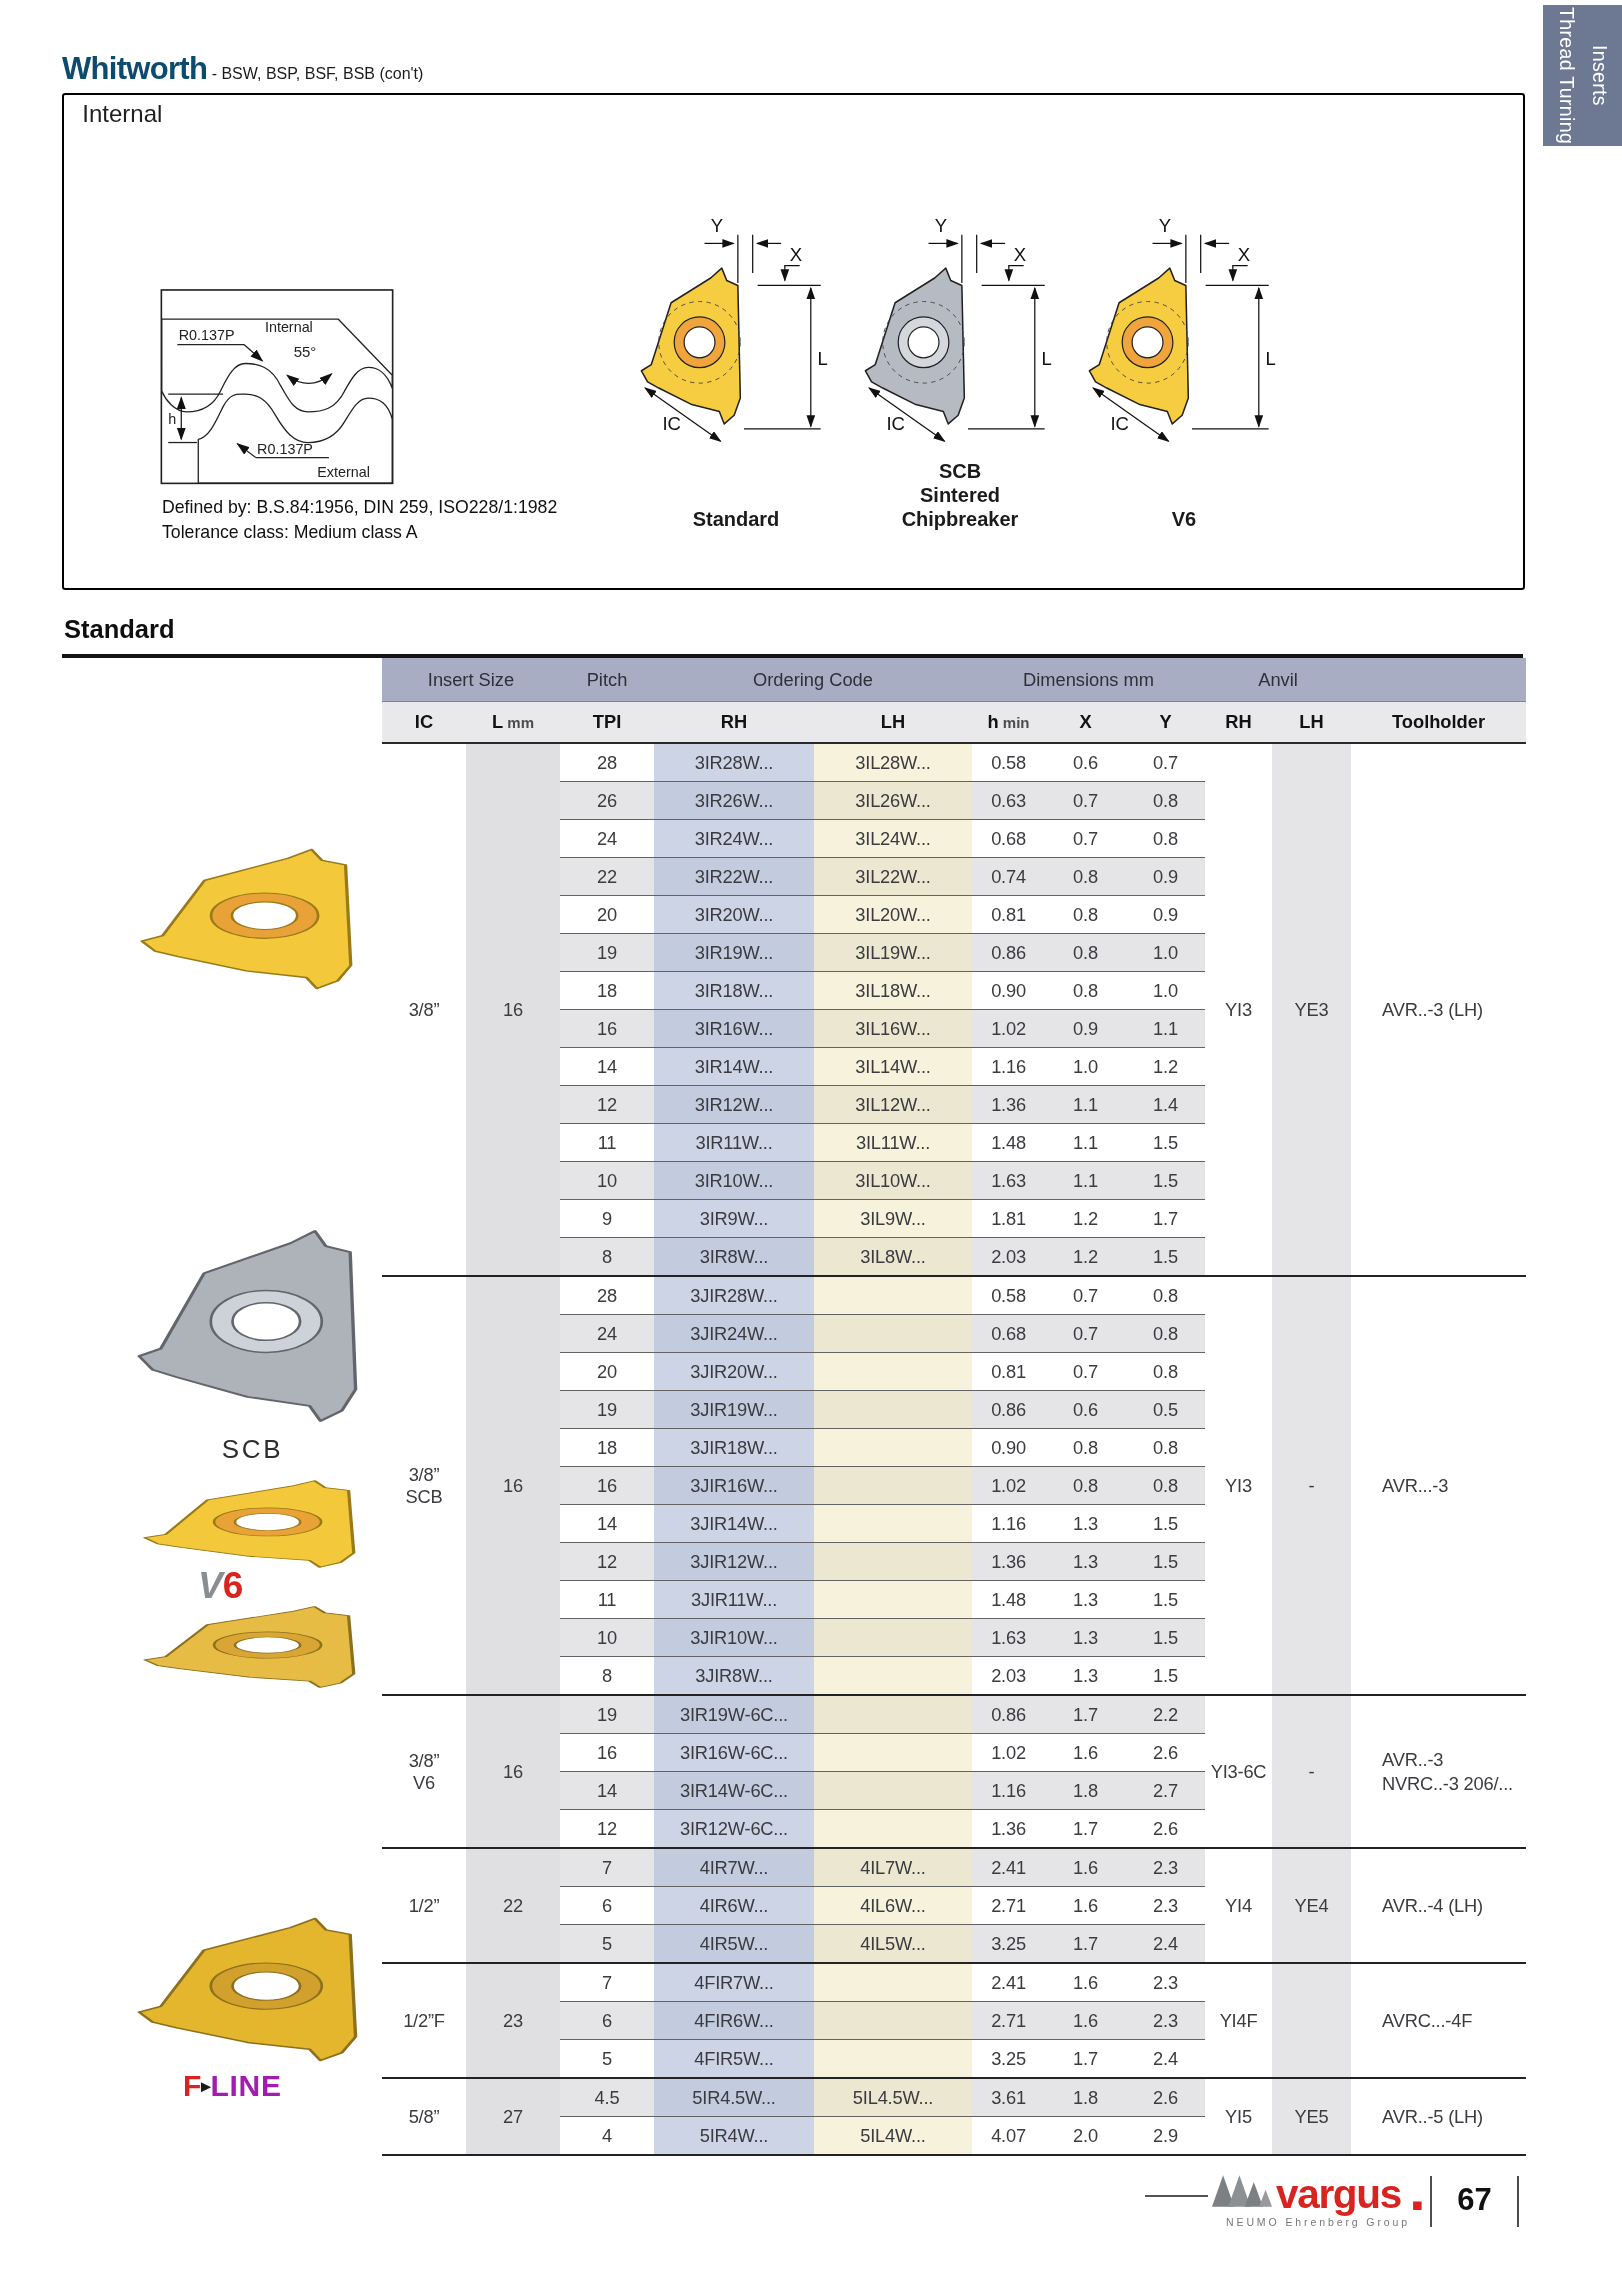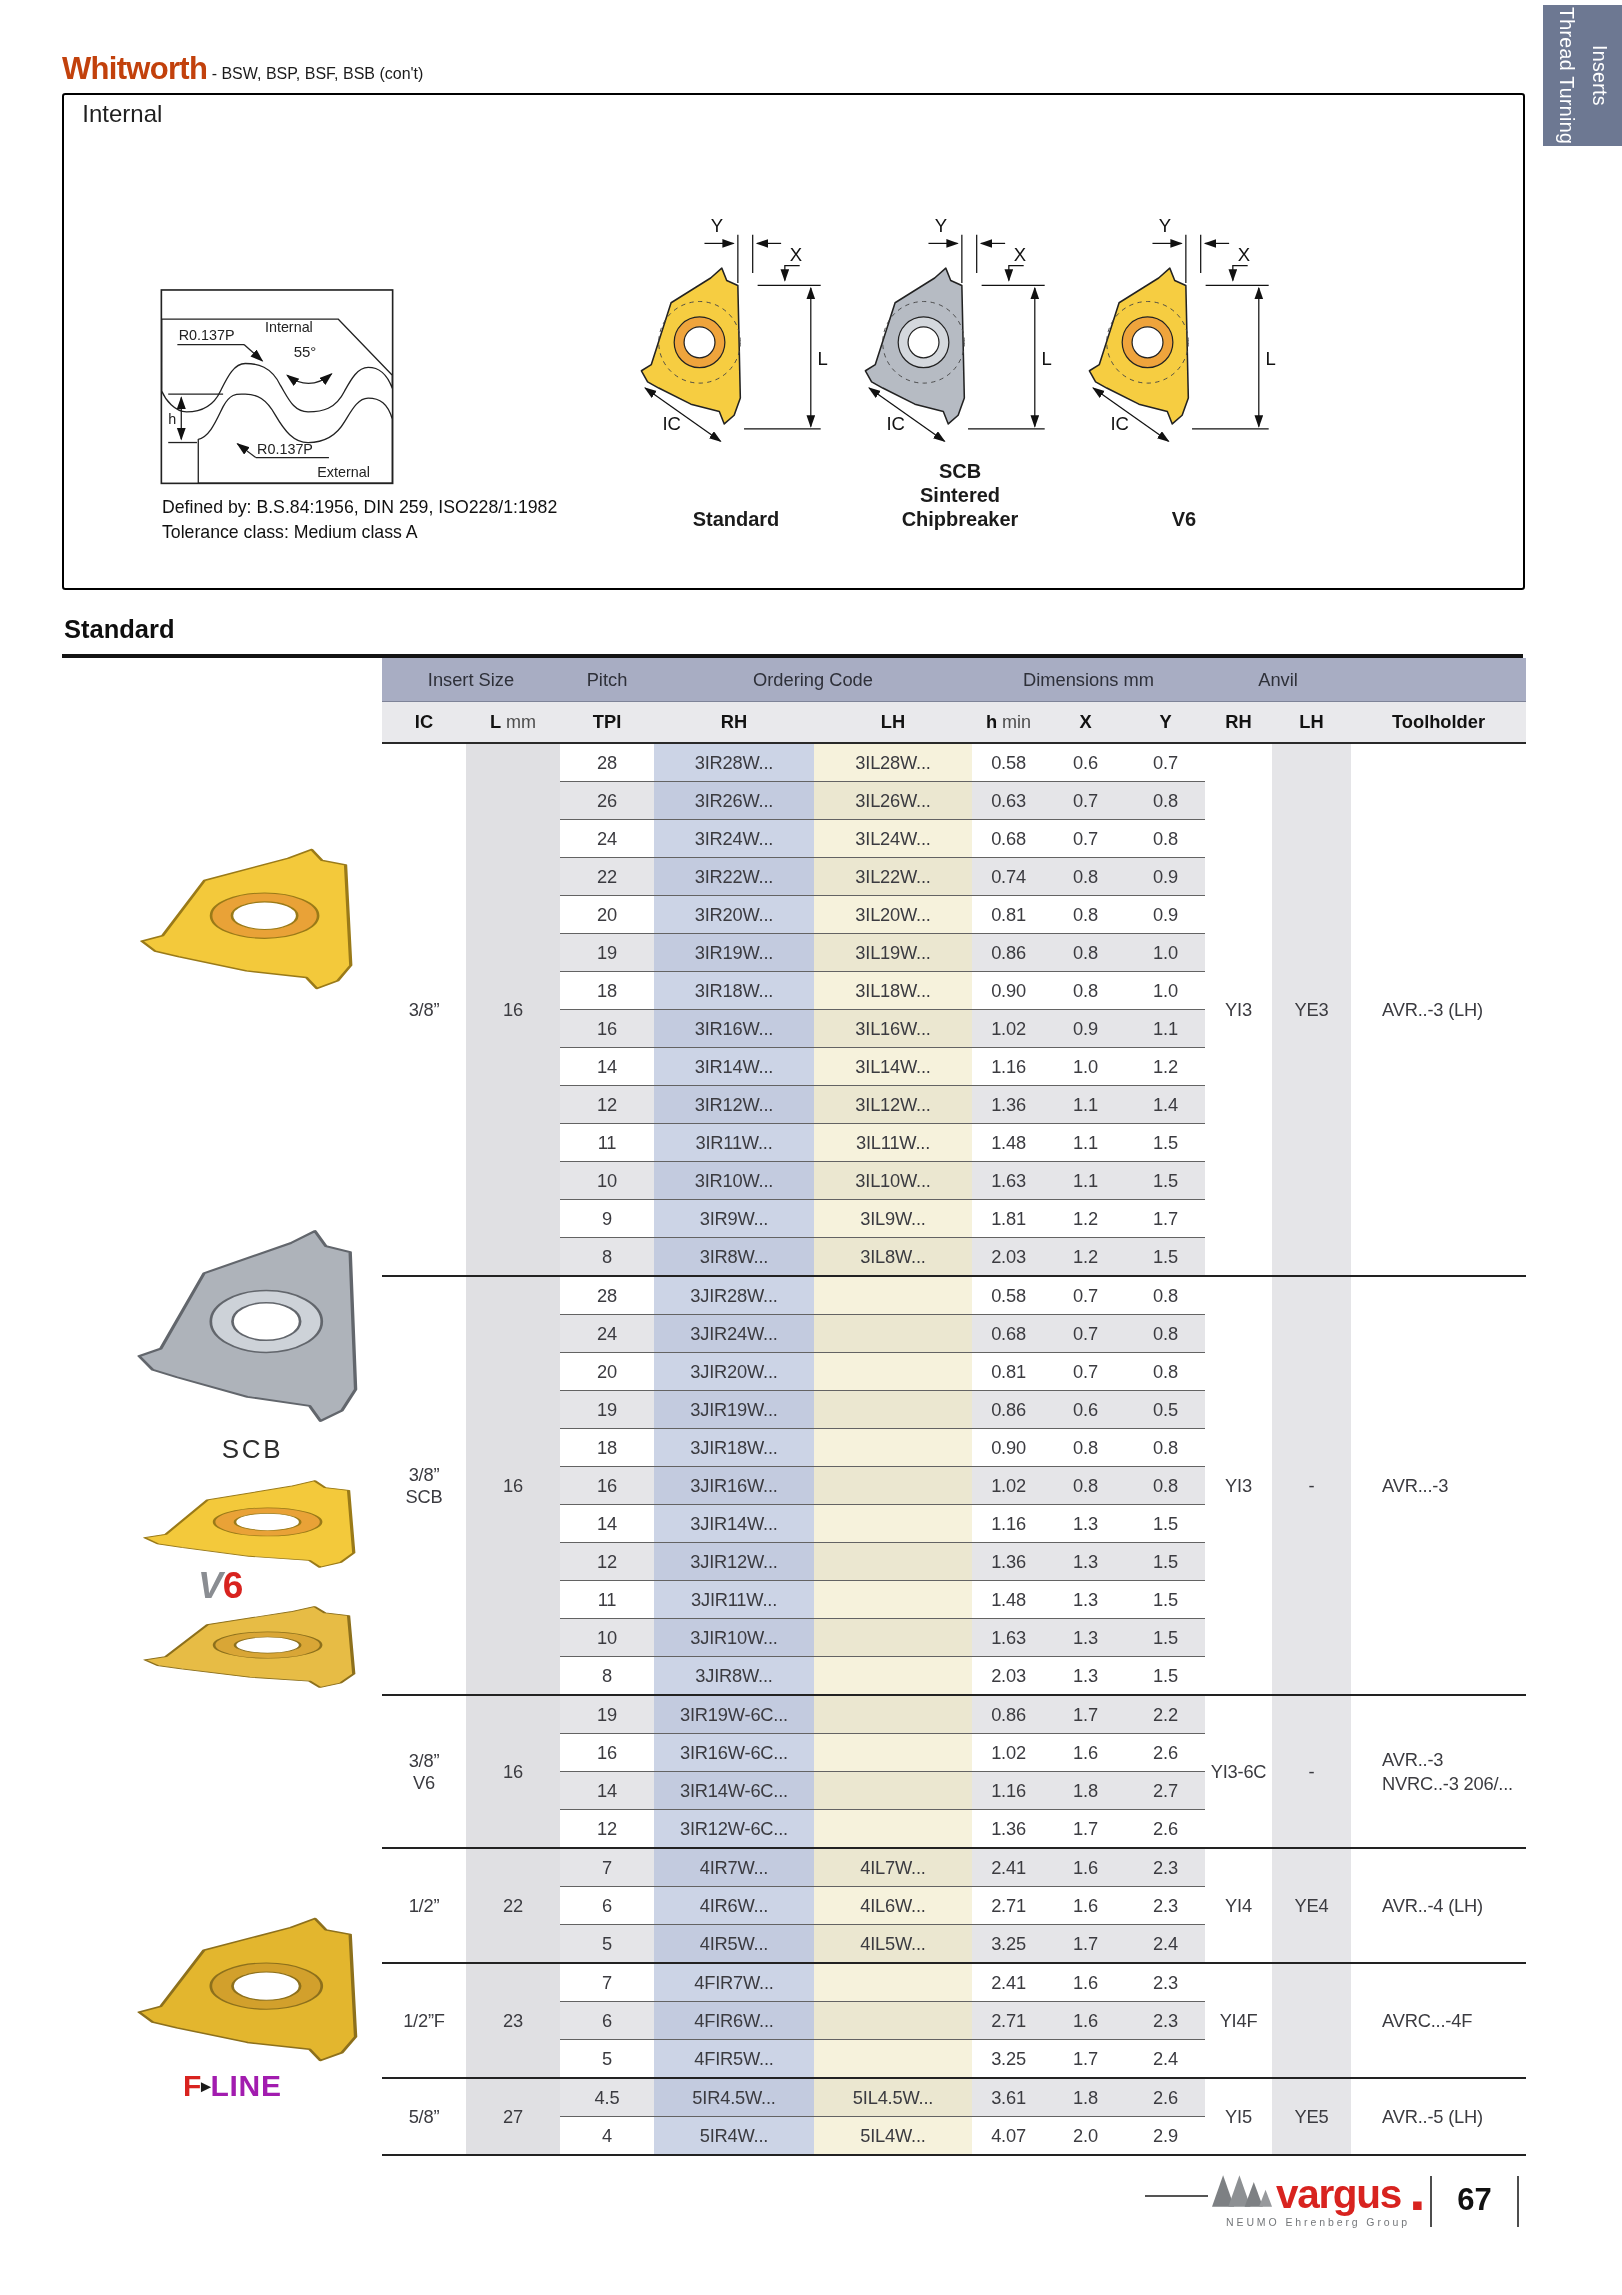--- a/index.html
+++ b/index.html
@@ -7,21 +7,21 @@
         font-family:"Liberation Sans",sans-serif;overflow:hidden;}
 
   
   .side-tab{position:absolute;right:0;top:5.2px;width:80px;height:141px;background:#6d7892;
     color:#fff;display:flex;align-items:center;justify-content:center;
     writing-mode:vertical-lr;white-space:pre;text-align:center;
     font-size:19.6px;line-height:1.7;letter-spacing:0.3px;}
 
   
   .title-row{position:absolute;left:62px;top:51px;white-space:nowrap;}
-  .title{font-size:31px;font-weight:bold;color:#c2410c;letter-spacing:-0.7px;}
+  .title{font-size:31px;font-weight:bold;color:#0c4a6e;letter-spacing:-0.7px;}
   .subtitle{font-size:16px;color:#1b1b1b;}
 
   
   .internal-box{position:absolute;left:62px;top:93px;width:1459px;height:493px;
     border:2px solid #000;border-radius:3.3px;}
   .internal-label{position:absolute;left:18.3px;top:5.2px;font-size:24px;color:#1f1f1f;}
   .profile{position:absolute;left:96px;top:194px;}
   .defined{position:absolute;left:98px;top:400px;font-size:17.7px;line-height:1.4;
     color:#101010;white-space:pre-line;}
 
@@ -48,21 +48,21 @@
   
   .std-heading{position:absolute;left:64px;top:615px;font-size:25.5px;font-weight:bold;color:#0f0f0f;}
   .heavy-line{position:absolute;left:62px;top:654px;width:1461px;height:3.9px;background:#141414;}
 
   table.data{position:absolute;left:382px;top:658px;border-collapse:collapse;
     table-layout:fixed;width:1143px;border-bottom:2px solid #222;}
   .data th.gh{background:#a8adc3;height:41px;font-size:18.3px;font-weight:normal;
     color:#2e3039;border-bottom:1.3px solid #7e8398;margin-top:44px;}
   .data th.sh{background:#e9e9ec;height:38px;border-bottom:2px solid #292929;
     font-size:18.3px;color:#121212;font-weight:bold;}
-  .data th.sh .sub{font-weight:normal;font-size:18px;color:#4c4c4c;}
+  .data th.sh .sub{font-weight:bold;font-size:15px;color:#4c4c4c;}
   .data td{height:37px;padding:0;text-align:center;vertical-align:middle;font-size:18.3px;
     color:#3b3b40;letter-spacing:-0.2px;white-space:pre-line;line-height:1.15;}
   td.c-l{background:#e0e0e3;}
   td.c-rh{background:#ccd4e6;} td.c-rh.sh2{background:#c3cbdf;}
   td.c-lh{background:#f6f2dc;} td.c-lh.sh2{background:#ebe7d0;}
   td.c-p.sh2,td.c-h.sh2,td.c-x.sh2,td.c-y.sh2{background:#e5e5e8;}
   td.c-alh{background:#e5e5e8;}
   td.c-tool{text-align:left;padding-left:31px;line-height:1.3;}
   td.rl{border-top:0.7px solid #636363;}
   tr.sec td{border-top:2px solid #222;}

